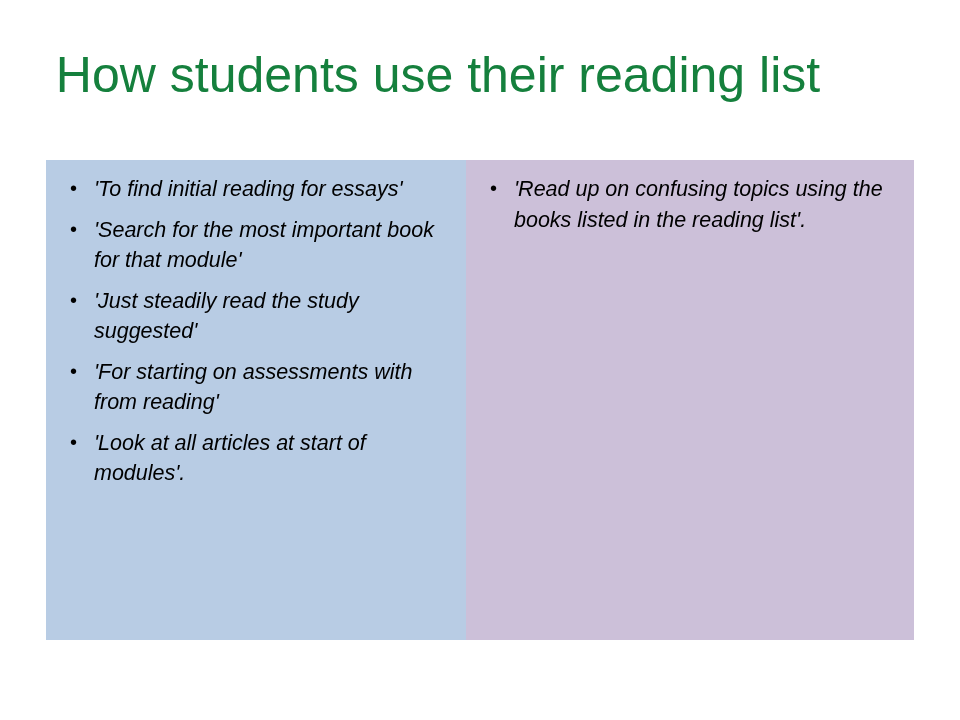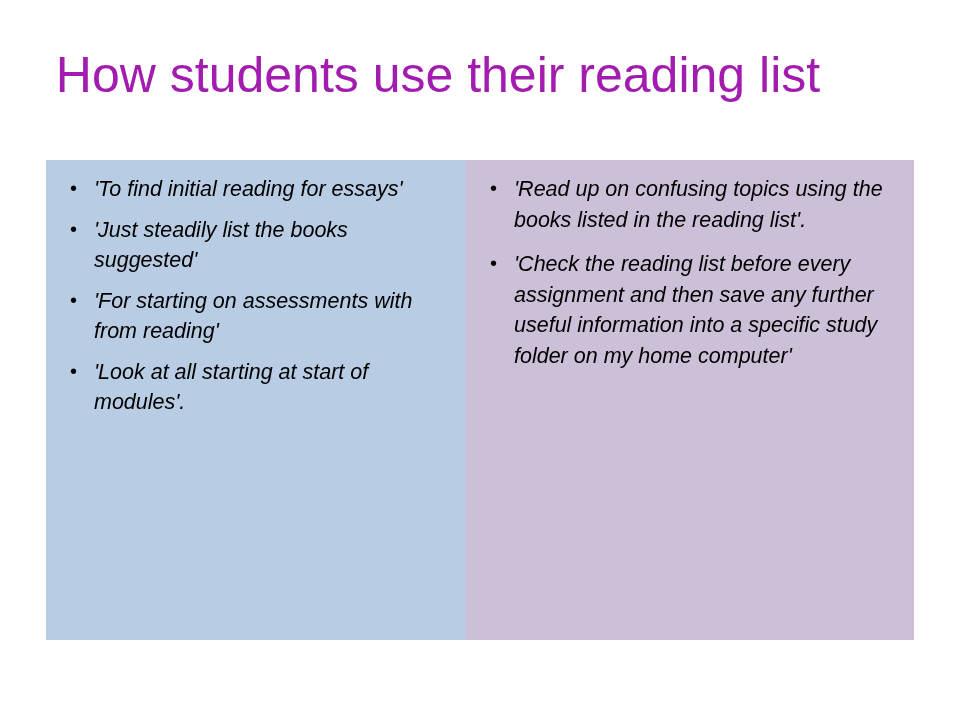--- a/index.html
+++ b/index.html
@@ -20,21 +20,21 @@
     background: #ffffff;
   }
   .slide-title {
     position: absolute;
     left: 0;
     top: 48px;
     width: 876px;
     text-align: center;
     font-size: 50px;
     font-weight: normal;
-    color: #a21caf;
+    color: #15803d;
     letter-spacing: 0px;
     line-height: 1.1;
   }
   .columns {
     position: absolute;
     left: 46px;
     top: 160px;
     width: 868px;
     display: flex;
     flex-direction: row;
@@ -90,27 +90,27 @@
 
 <div class="slide">
 
   <div class="slide-title">How students use their reading list</div>
 
   <div class="columns">
 
     <div class="col col-left">
       <ul class="bullets">
         <li>'To find initial reading for essays'</li>
-        <li>'Just steadily list the books suggested'</li>
+        <li>'Search for the most important book for that module'</li>
+        <li>'Just steadily read the study suggested'</li>
         <li>'For starting on assessments with from reading'</li>
-        <li>'Look at all starting at start of modules'.</li>
+        <li>'Look at all articles at start of modules'.</li>
       </ul>
     </div>
 
     <div class="col col-right">
       <ul class="bullets">
         <li>'Read up on confusing topics using the books listed in the reading list'.</li>
-        <li>'Check the reading list before every assignment and then save any further useful information into a specific study folder on my home computer'</li>
       </ul>
     </div>
 
   </div>
 </div>
 
 </body></html>

